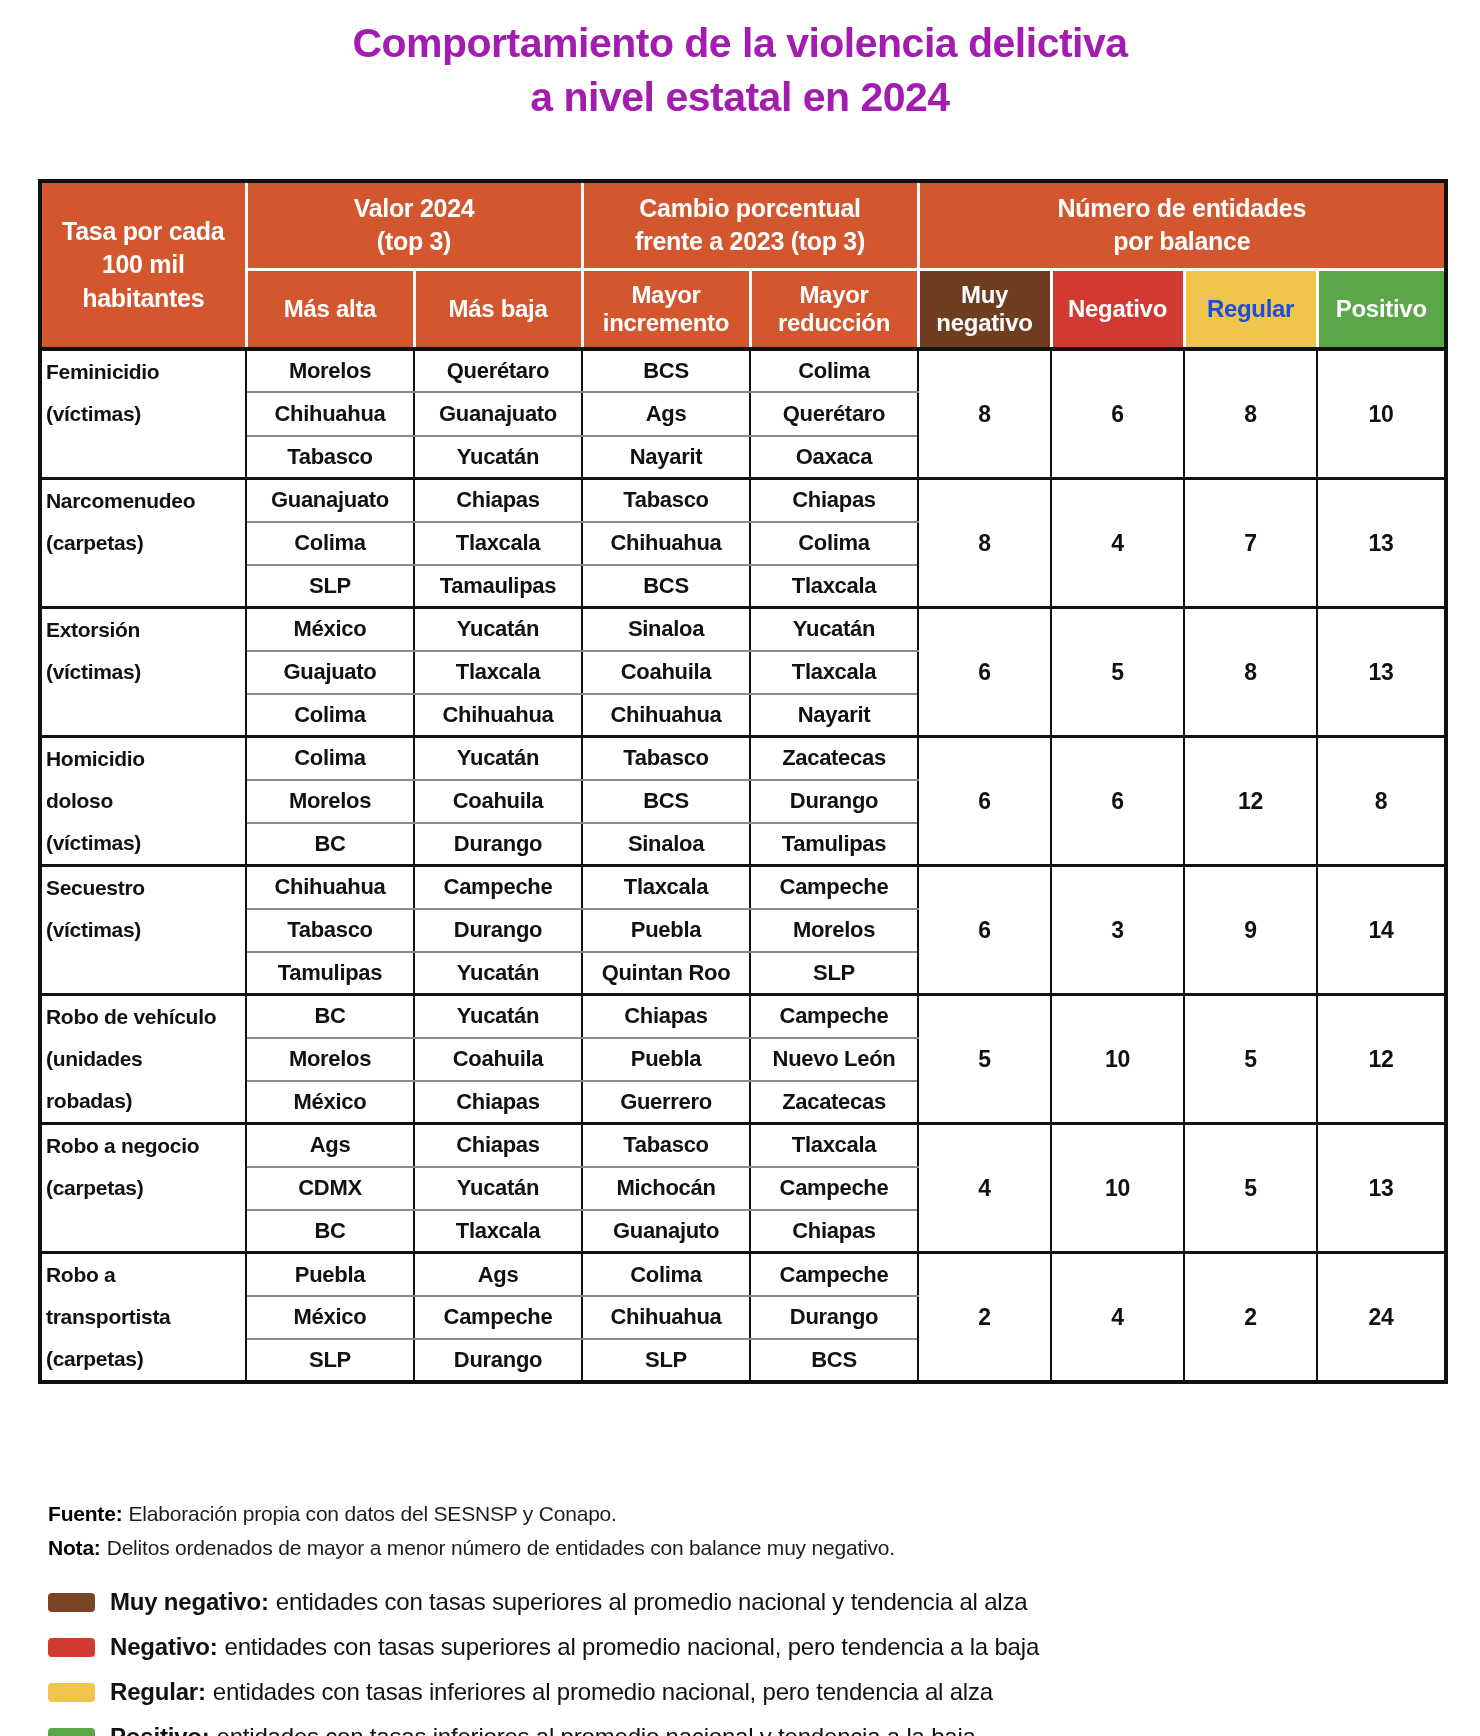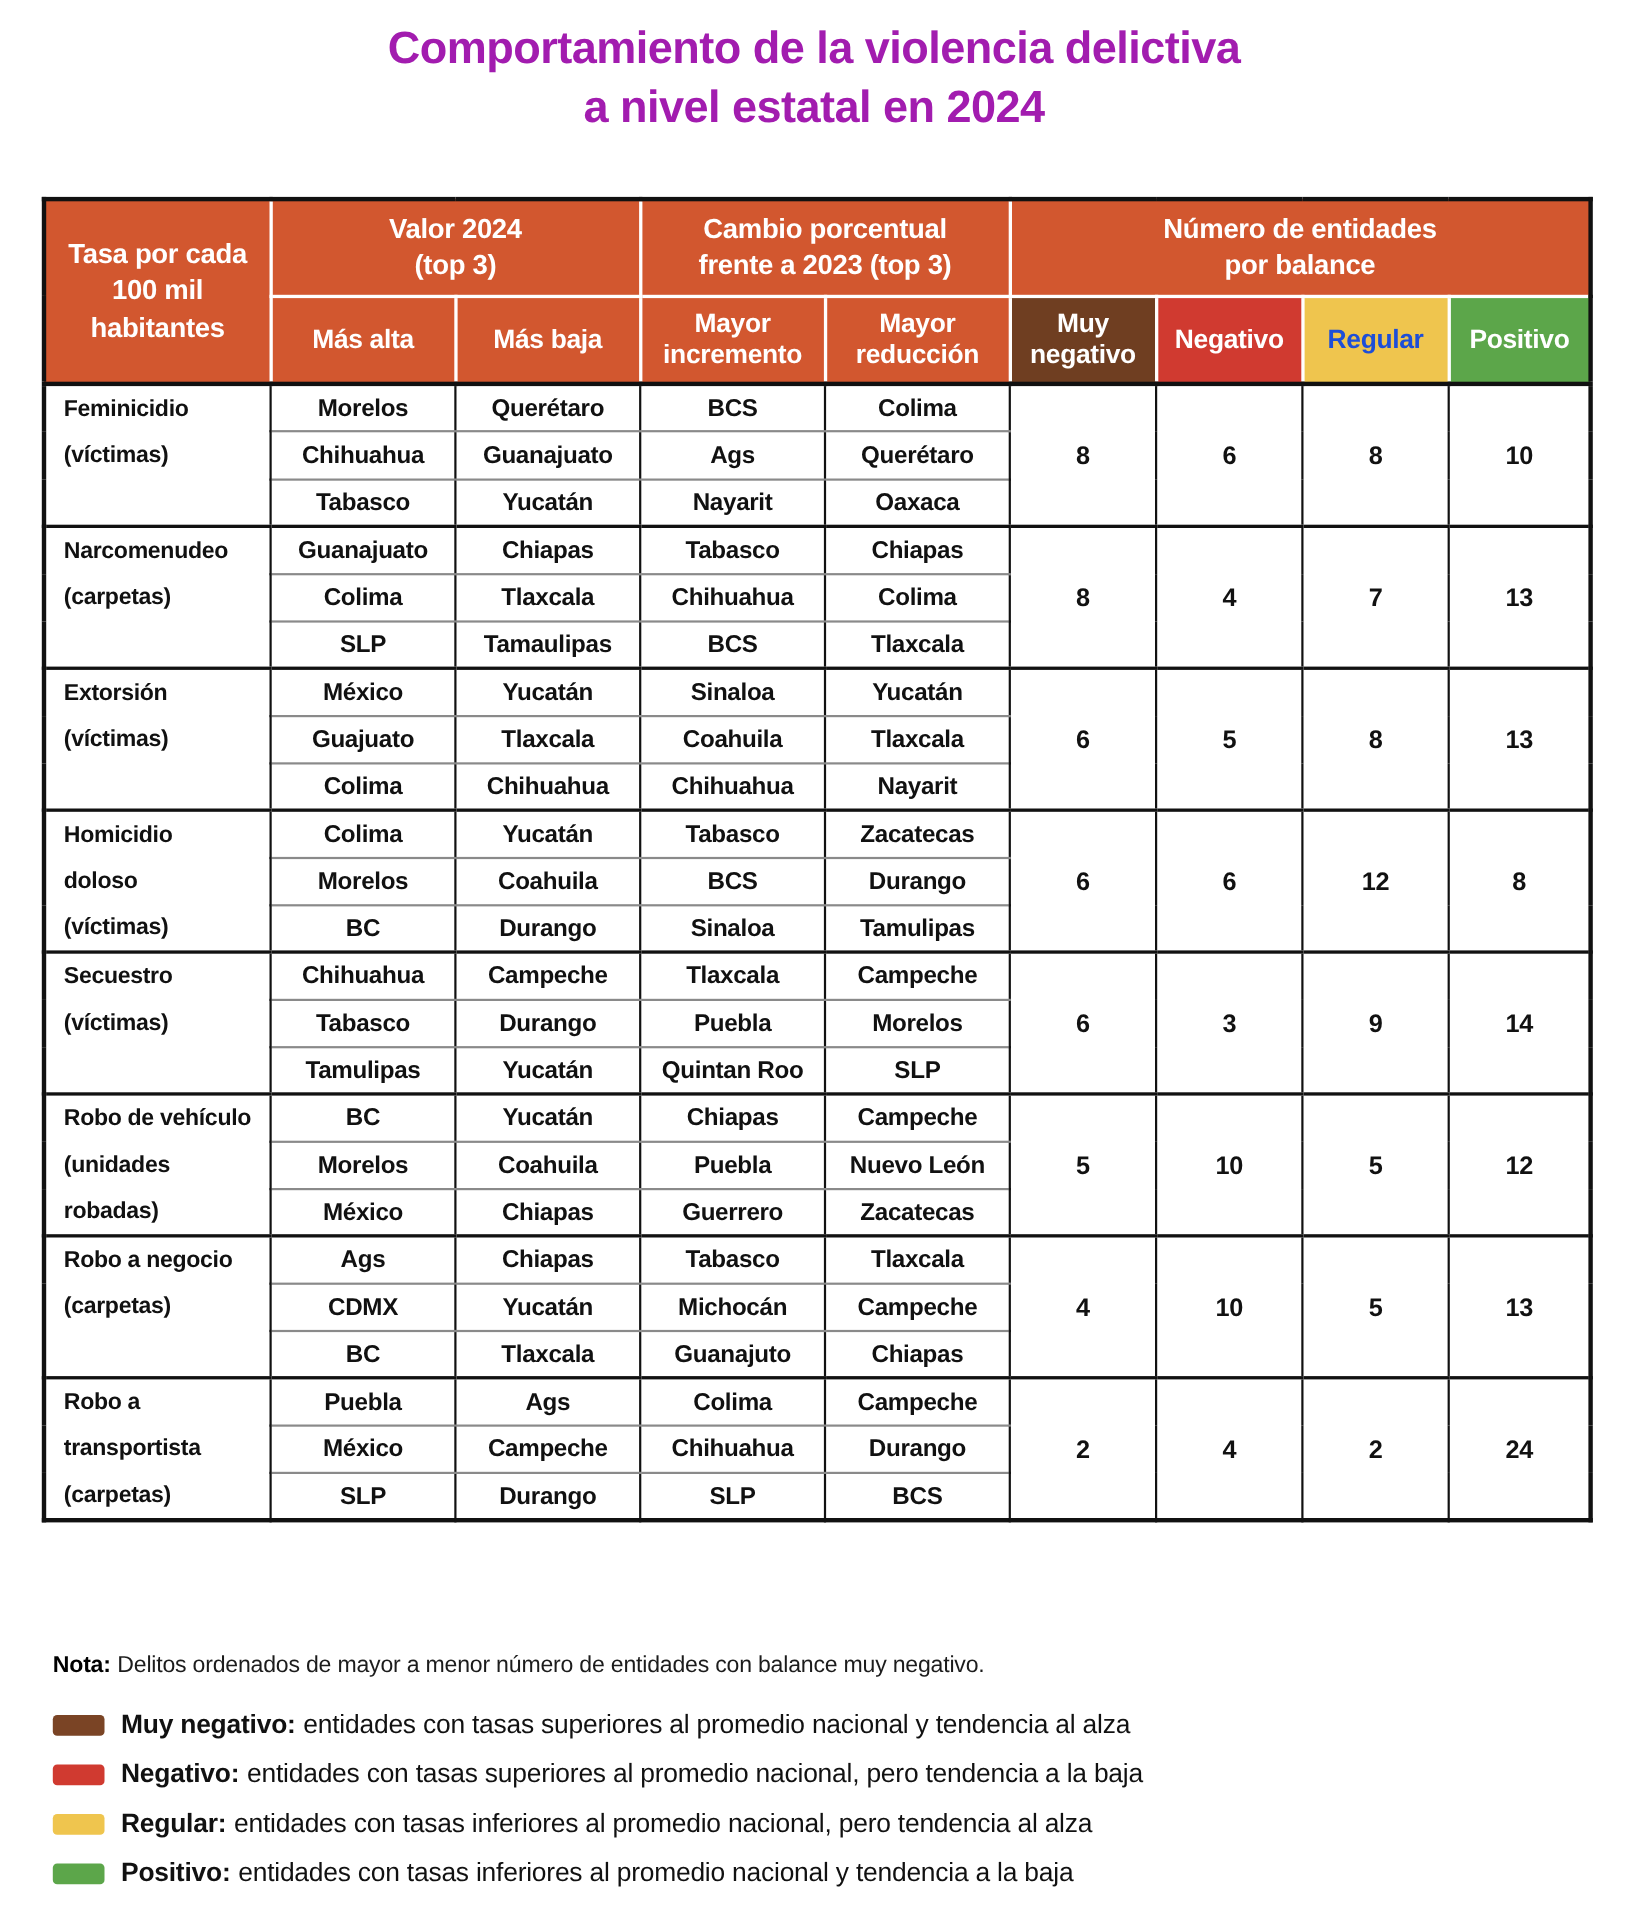--- a/index.html
+++ b/index.html
@@ -35,21 +35,21 @@
   .yellow{background:var(--c-yellow);color:#1d4ed8;}
   .green{background:var(--c-green);margin-left:44px;}
   tbody td{
     border-left:2px solid var(--c-line);border-right:2px solid var(--c-line);
     text-align:center;vertical-align:middle;height:42px;padding:0;
     font-size:22px;font-weight:600;letter-spacing:-0.3px;
   }
   tbody td.sub{border-bottom:2px solid #8a8a8a;}
   tbody tr.group-start td{border-top:3px solid var(--c-line);}
   td.crime{text-align:left;}
-  .crime-line{height:42px;display:flex;align-items:center;padding-left:16px;font-size:21px;}
+  .crime-line{height:42px;display:flex;align-items:center;padding-left:4px;font-size:21px;}
   td.num{font-size:23px;}
   
   .notes{margin:118px 0 0 48px;font-size:21px;color:#1c1c1c;letter-spacing:-0.2px;}
   .notes p{margin:0 0 10px 0;}
   .notes .b{font-weight:bold;color:#000;margin-right:6px;}
   .legend{margin:28px 0 0 48px;}
   .legend-item{display:flex;align-items:center;margin-bottom:17px;font-size:24px;letter-spacing:-0.2px;}
   .swatch{width:47px;height:19px;border-radius:4px;margin-right:15px;flex:none;}
   .l-label{font-weight:bold;margin-right:7px;white-space:nowrap;}
 </style>
@@ -313,20 +313,21 @@
       <tr>
         <td class="state">SLP</td>
         <td class="state">Durango</td>
         <td class="state">SLP</td>
         <td class="state">BCS</td>
       </tr>
     </tbody>
 </table>
 
 <div class="notes">
+  <p><span class="b">Fuente:</span><span>Elaboración propia con datos del SESNSP y Conapo.</span></p>
   <p><span class="b">Nota:</span><span>Delitos ordenados de mayor a menor número de entidades con balance muy negativo.</span></p>
 </div>
 
 <div class="legend">
   <div class="legend-item">
     <span class="swatch" style="background: rgb(122, 68, 37);"></span>
     <span class="l-label">Muy negativo:</span>
     <span class="l-text">entidades con tasas superiores al promedio nacional y tendencia al alza</span>
   </div>
   <div class="legend-item">

